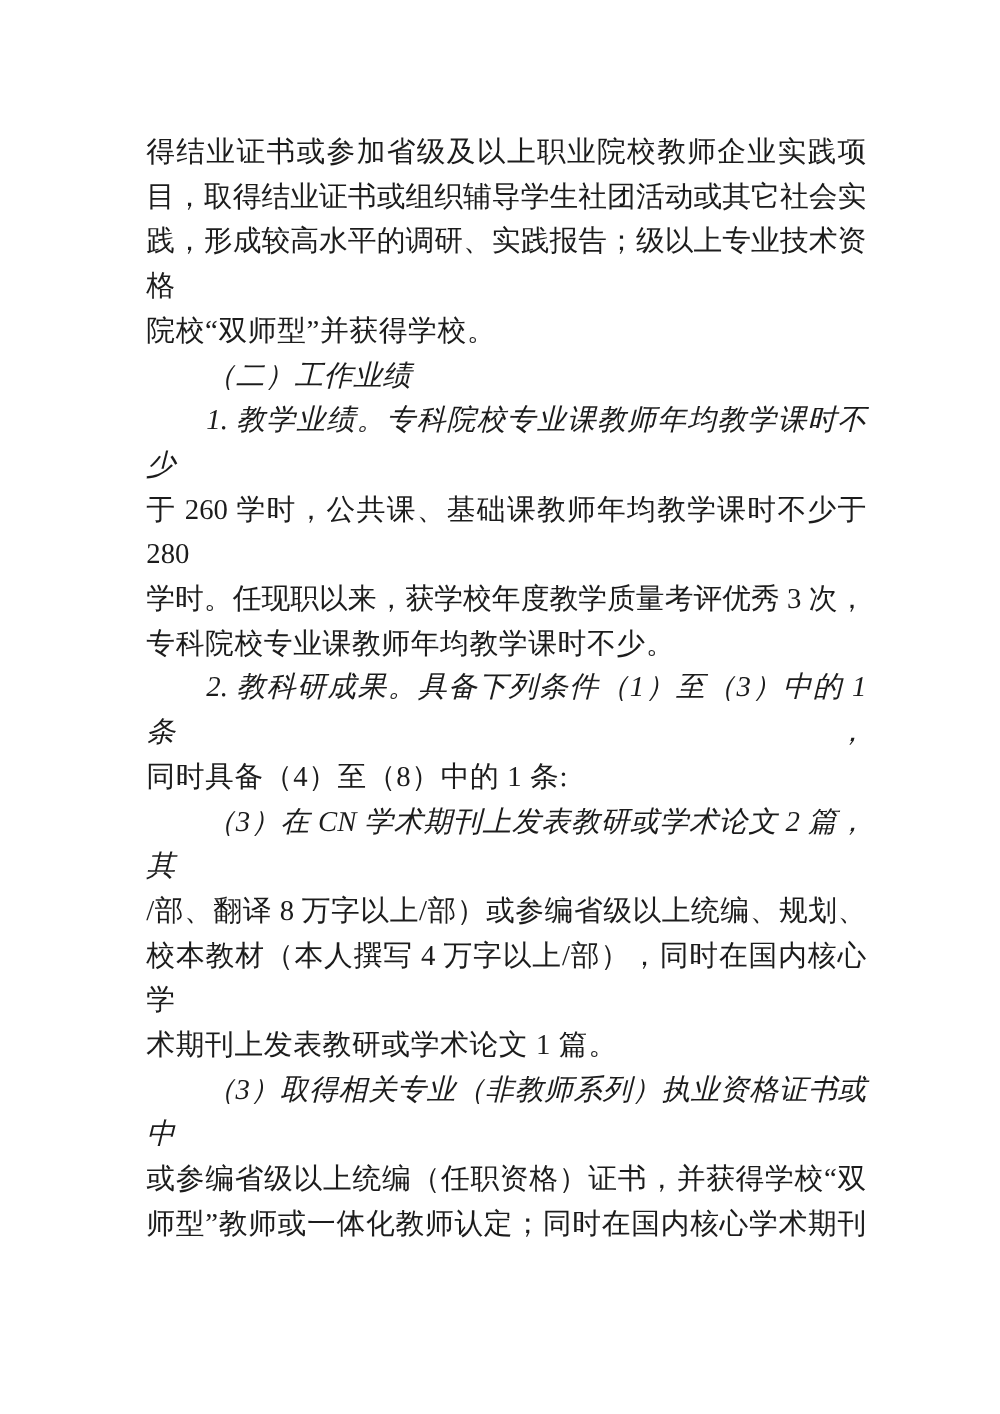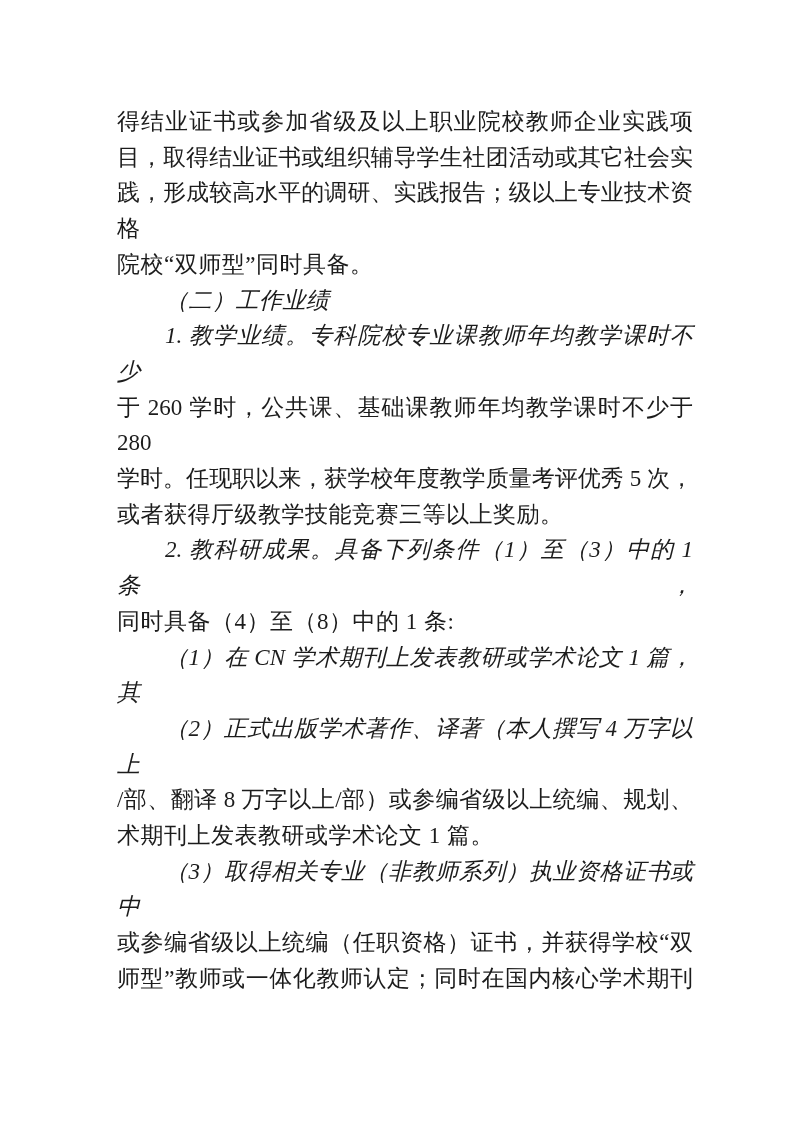--- a/index.html
+++ b/index.html
@@ -53,31 +53,31 @@
 </style>
 </head>
 <body>
 
 <div class="page">
   <div class="text-block">
 
   <div class="doc-line fill">得结业证书或参加省级及以上职业院校教师企业实践项</div>
       <div class="doc-line fill">目，取得结业证书或组织辅导学生社团活动或其它社会实</div>
       <div class="doc-line fill">践，形成较高水平的调研、实践报告；级以上专业技术资格</div>
-      <div class="doc-line">院校“双师型”同时具备。</div>
+      <div class="doc-line">院校“双师型”并获得学校。</div>
       <div class="doc-line indent">（二）工作业绩</div>
       <div class="doc-line fill indent">1. 教学业绩。专科院校专业课教师年均教学课时不少</div>
       <div class="doc-line fill">于 260 学时，公共课、基础课教师年均教学课时不少于 280</div>
-      <div class="doc-line fill">学时。任现职以来，获学校年度教学质量考评优秀 5 次，</div>
-      <div class="doc-line">或者获得厅级教学技能竞赛三等以上奖励。</div>
+      <div class="doc-line fill">学时。任现职以来，获学校年度教学质量考评优秀 3 次，</div>
+      <div class="doc-line">专科院校专业课教师年均教学课时不少。</div>
       <div class="doc-line fill indent">2. 教科研成果。具备下列条件（1）至（3）中的 1 条，</div>
       <div class="doc-line">同时具备（4）至（8）中的 1 条:</div>
-      <div class="doc-line fill indent">（1）在 CN 学术期刊上发表教研或学术论文 1 篇，其</div>
-      <div class="doc-line fill indent">（2）正式出版学术著作、译著（本人撰写 4 万字以上</div>
+      <div class="doc-line fill indent">（3）在 CN 学术期刊上发表教研或学术论文 2 篇，其</div>
       <div class="doc-line fill">/部、翻译 8 万字以上/部）或参编省级以上统编、规划、</div>
+      <div class="doc-line fill">校本教材（本人撰写 4 万字以上/部），同时在国内核心学</div>
       <div class="doc-line">术期刊上发表教研或学术论文 1 篇。</div>
       <div class="doc-line fill indent">（3）取得相关专业（非教师系列）执业资格证书或中</div>
       <div class="doc-line fill">或参编省级以上统编（任职资格）证书，并获得学校“双</div>
       <div class="doc-line fill">师型”教师或一体化教师认定；同时在国内核心学术期刊</div>
       <div class="doc-line">上发表教研或学术论文 1 篇。</div>
     </div>
   <div class="page-number">- 17 -</div>
 </div>
 
 </body></html>

